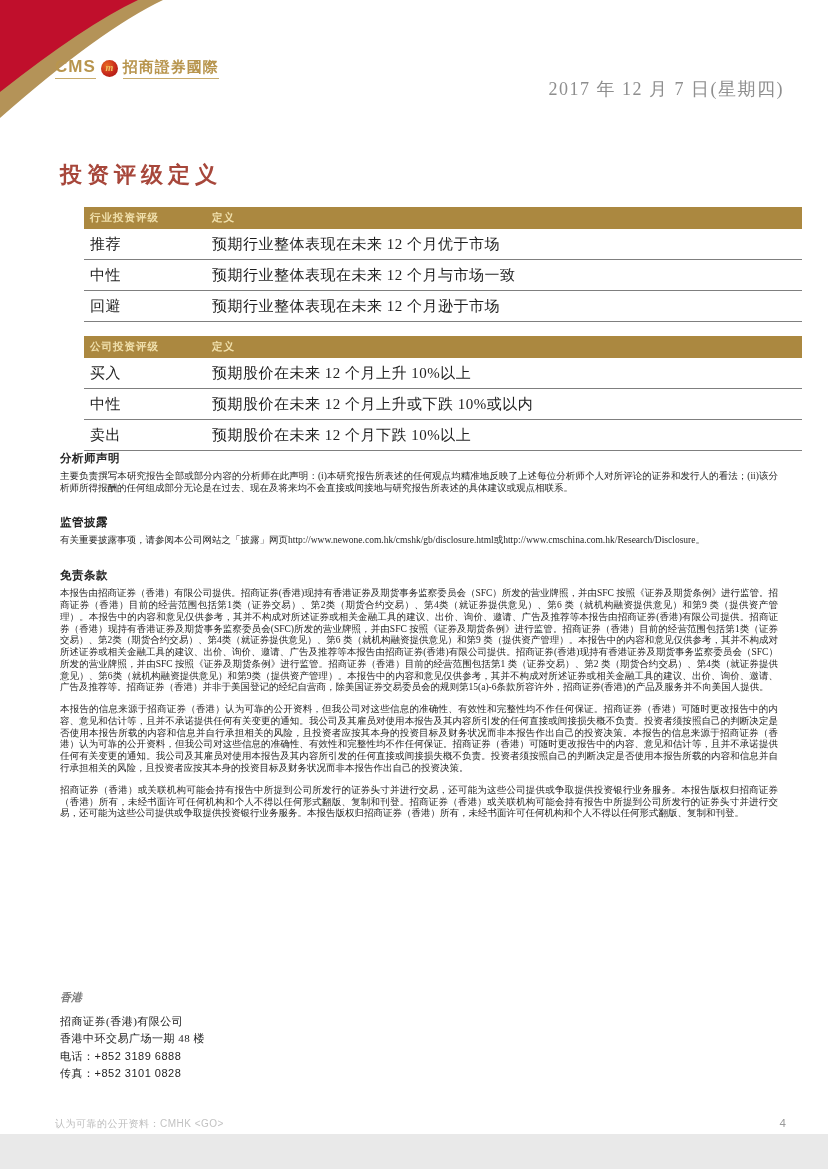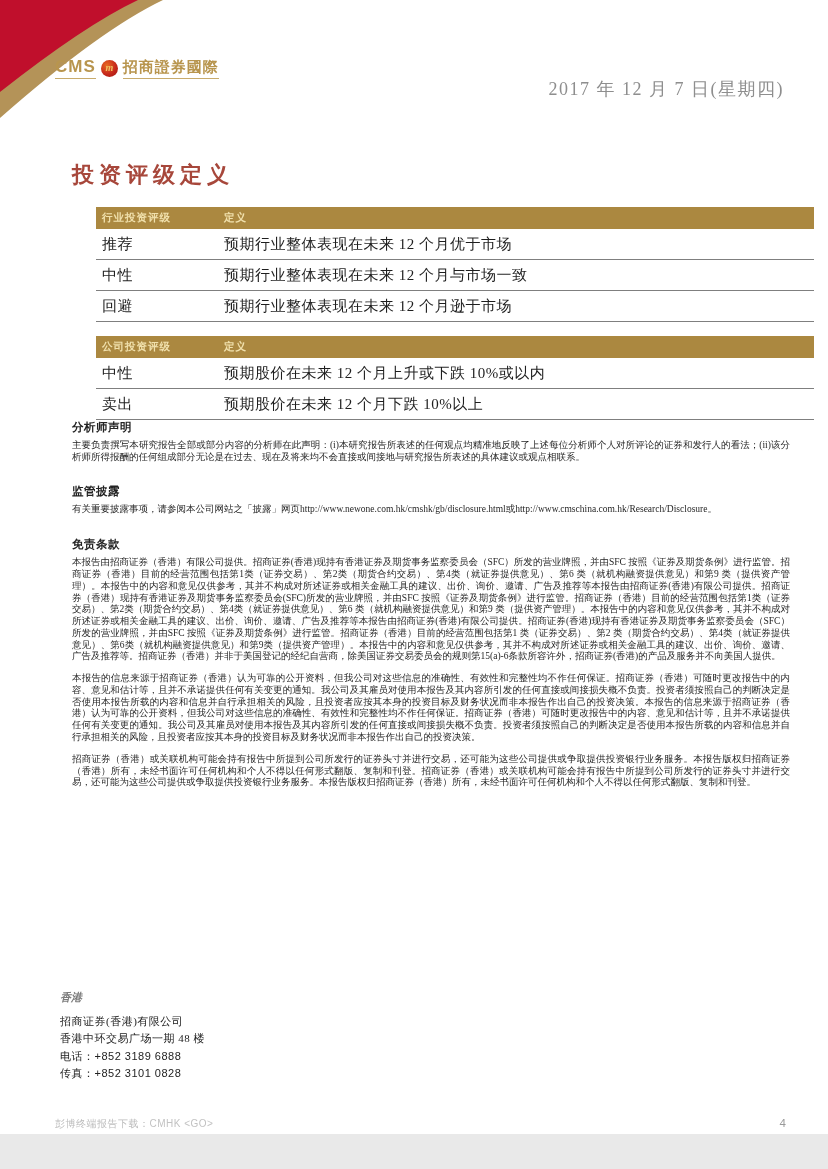--- a/index.html
+++ b/index.html
@@ -26,21 +26,21 @@
   .logo-zh{
     font-size:15px;font-weight:bold;color:#b8954e;letter-spacing:1px;
     border-bottom:1px solid #c8ab6c;padding-bottom:1px;
   }
   .report-date{
     position:absolute;top:77px;right:44px;
     font-size:18px;color:#8e8e8e;letter-spacing:1.5px;
     font-family:"Liberation Serif","DejaVu Serif",serif;
   }
   
-  .content{position:absolute;left:72px;top:160px;width:718px;}
+  .content{position:absolute;left:60px;top:160px;width:718px;}
   .page-title{
     margin:0 0 17px 0;font-size:22px;font-weight:bold;color:#a7473b;letter-spacing:5px;
   }
   table.rating{width:100%;border-collapse:collapse;table-layout:fixed;margin-left:24px;}
   table.rating + table.rating{margin-top:14px;}
   table.rating col.c1{width:122px;}
   table.rating th{
     background:#ab8840;color:#f0e0ac;font-size:10.5px;font-weight:bold;
     text-align:left;padding:4px 6px 4px 6px;letter-spacing:1px;
   }
@@ -131,20 +131,24 @@
           <col>
         </colgroup>
       <thead>
         <tr>
           <th>公司投资评级</th>
           <th>定义</th>
         </tr>
       </thead>
       <tbody>
         <tr>
+          <td>买入</td>
+          <td>预期股价在未来 12 个月上升 10%以上</td>
+        </tr>
+        <tr>
           <td>中性</td>
           <td>预期股价在未来 12 个月上升或下跌 10%或以内</td>
         </tr>
         <tr>
           <td>卖出</td>
           <td>预期股价在未来 12 个月下跌 10%以上</td>
         </tr>
       </tbody>
     </table>
 
@@ -168,17 +172,17 @@
 
   <div class="office">
     <div class="region">香港</div>
     <div class="line">招商证券(香港)有限公司</div>
     <div class="line">香港中环交易广场一期 48 楼</div>
     <div class="line"><span>电话：</span><span class="num">+852 3189 6888</span></div>
     <div class="line"><span>传真：</span><span class="num">+852 3101 0828</span></div>
   </div>
 
   <div class="footer">
-    <div class="dl"><span>彭博终端报告下载：</span><span class="code">CMHK &lt;GO&gt;</span></div>
+    <div class="dl"><span>认为可靠的公开资料：</span><span class="code">CMHK &lt;GO&gt;</span></div>
     <div class="pagenum">4</div>
   </div>
 
 </div>
 
 </body></html>

